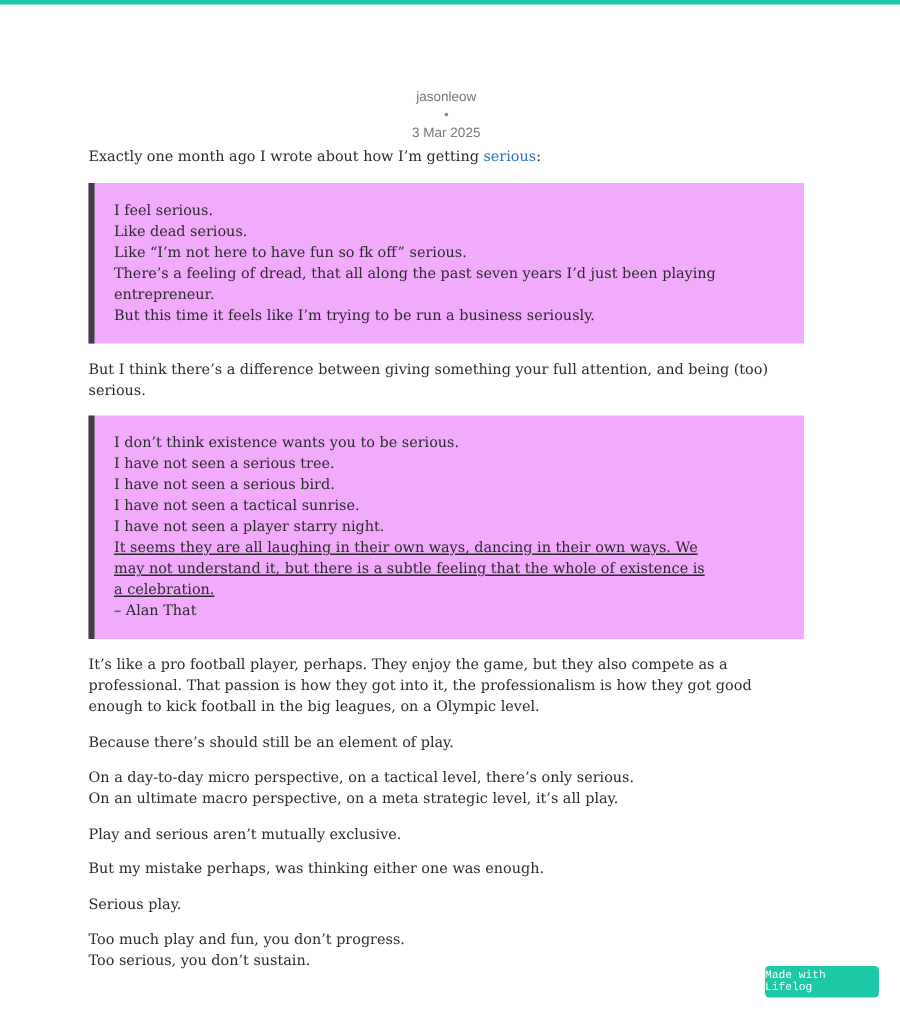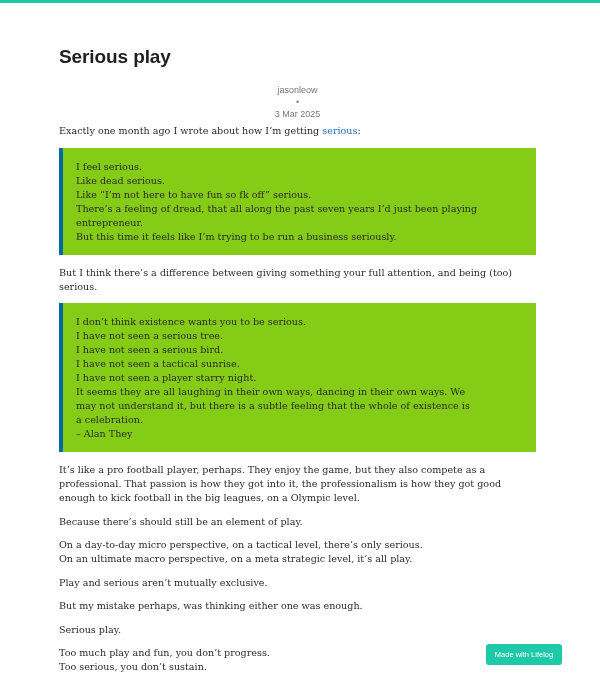--- a/index.html
+++ b/index.html
@@ -6,31 +6,30 @@
     html, body { width: 600px; height: 677px; background: #ffffff; overflow: hidden; }
     body { position: relative; font-family: "DejaVu Serif", "Liberation Serif", serif; color: #2b2b2b; }
     .top-bar { position: absolute; top: 0; left: 0; width: 600px; height: 3px; background: #1ec9a8; }
     .article { position: absolute; left: 59px; top: 44px; width: 477px; }
     .title { font-family: "Liberation Sans", "DejaVu Sans", sans-serif; font-weight: 700; font-size: 19px; color: #1f1f1f; letter-spacing: -0.1px; line-height: 26px; }
     .meta { margin-top: 14px; font-family: "Liberation Sans", "DejaVu Sans", sans-serif; font-size: 9px; color: #777777; line-height: 12px; display: flex; align-items: center; flex-direction: column; }
     .meta .dot { margin: 0 7px; font-size: 9px; color: #888; }
     .body { margin-top: 4px; font-size: 9.6px; line-height: 14px; }
     .body p { margin-bottom: 9.5px; }
     .body a { color: #2a6fc9; text-decoration: none; }
-    blockquote { background: #84cc16; border-left: 4px solid #0369a1; padding: 12px 14px 11px 13px; margin: 2px 0 11px 0; }
+    blockquote { background: #f0abfc; border-left: 4px solid #404040; padding: 12px 14px 11px 13px; margin: 2px 0 11px 0; }
     blockquote .line { display: block; }
-    .made-with { position: absolute; left: 486px; top: 644px; width: 76px; height: 21px; background: #1ec9a8; color: #ffffff; border-radius: 3px; font-family: Liberation Sans, sans-serif; font-size: 7.5px; display: flex; align-items: center; justify-content: center; text-decoration: none; }
+    .made-with { position: absolute; left: 510px; top: 644px; width: 76px; height: 21px; background: #1ec9a8; color: #ffffff; border-radius: 3px; font-family: Liberation Mono, monospace; font-size: 7.5px; display: flex; align-items: center; justify-content: center; text-decoration: none; }
   </style>
 </head>
 <body>
 
 <div class="top-bar"></div>
 
 <main class="article">
-  <h1 class="title">Serious play</h1>
   <div class="meta">
     <span>jasonleow</span>
     <span class="dot">•</span>
     <span>3 Mar 2025</span>
   </div>
 
   <div class="body">
     <p><span>Exactly one month ago I wrote about how I’m getting </span><a href="#">serious</a><span>:</span></p>
 
     <blockquote>
@@ -42,22 +41,22 @@
     </blockquote>
 
     <p>But I think there’s a difference between giving something your full attention, and being (too) serious.</p>
 
     <blockquote>
       <span class="line">I don’t think existence wants you to be serious.</span>
       <span class="line">I have not seen a serious tree.</span>
       <span class="line">I have not seen a serious bird.</span>
       <span class="line">I have not seen a tactical sunrise.</span>
       <span class="line">I have not seen a player starry night.</span>
-      <span class="line" style="padding-right:50px;">It seems they are all laughing in their own ways, dancing in their own ways. We may not understand it, but there is a subtle feeling that the whole of existence is a celebration.</span>
-      <span class="line">– Alan They</span>
+      <span class="line" style="padding-right:50px;text-decoration:underline;">It seems they are all laughing in their own ways, dancing in their own ways. We may not understand it, but there is a subtle feeling that the whole of existence is a celebration.</span>
+      <span class="line">– Alan That</span>
     </blockquote>
 
     <p>It’s like a pro football player, perhaps. They enjoy the game, but they also compete as a professional. That passion is how they got into it, the professionalism is how they got good enough to kick football in the big leagues, on a Olympic level.</p>
     <p>Because there’s should still be an element of play.</p>
     <p>
       <span class="line" style="display:block">On a day-to-day micro perspective, on a tactical level, there’s only serious.</span>
       <span class="line" style="display:block">On an ultimate macro perspective, on a meta strategic level, it’s all play.</span>
     </p>
     <p>Play and serious aren’t mutually exclusive.</p>
     <p>But my mistake perhaps, was thinking either one was enough.</p>

